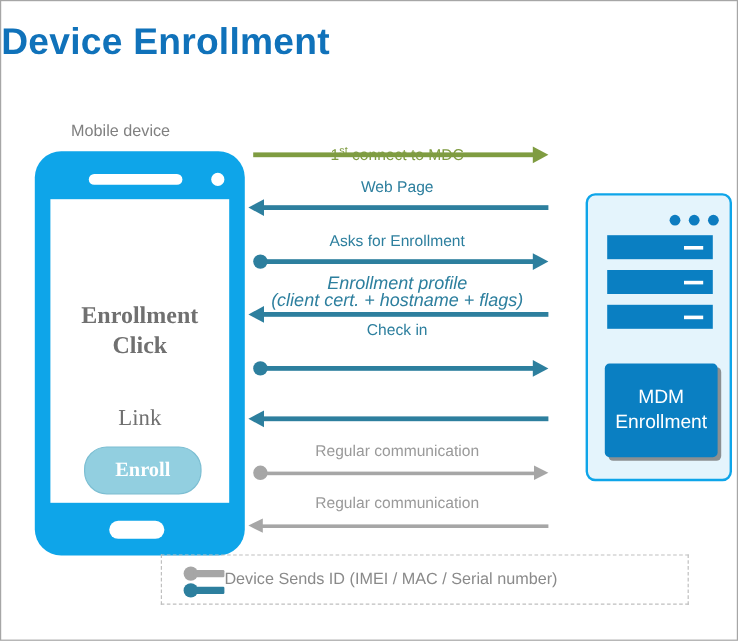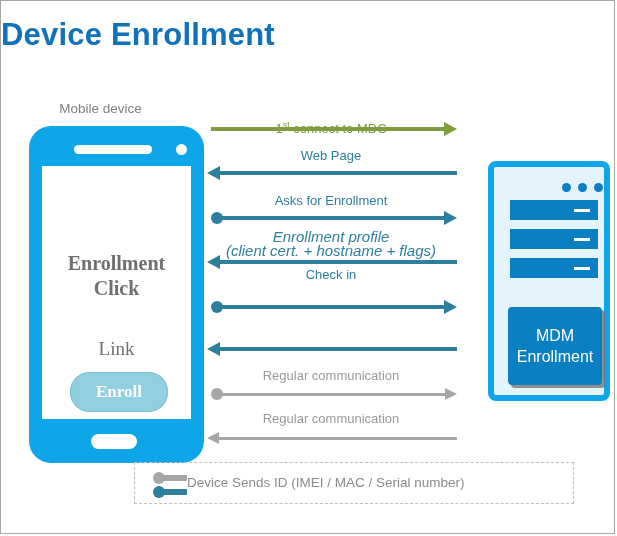--- a/index.html
+++ b/index.html
@@ -98,21 +98,21 @@
     font-size:17px;font-weight:bold;color:#ffffff;
     cursor:pointer;
   }
 
   
   #server{
     position:absolute;
     left:487px;top:160px;
     width:122px;height:240px;
     background:#e4f4fc;
-    border:6px solid #0ea5e9;
+    border:2px solid #0ea5e9;
     border-radius:8px;
     box-sizing:border-box;
   }
   .srv-dot{
     position:absolute;
     width:9px;height:9px;border-radius:50%;
     background:#0d7cc0;top:16px;
   }
   .srv-bar{
     position:absolute;

